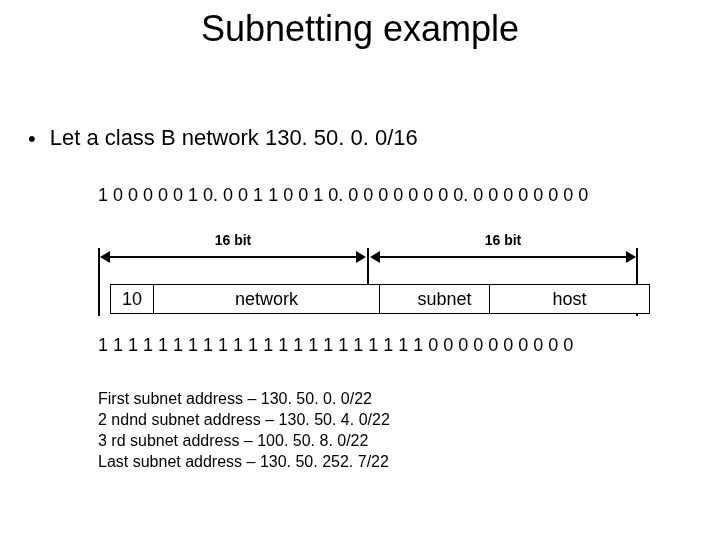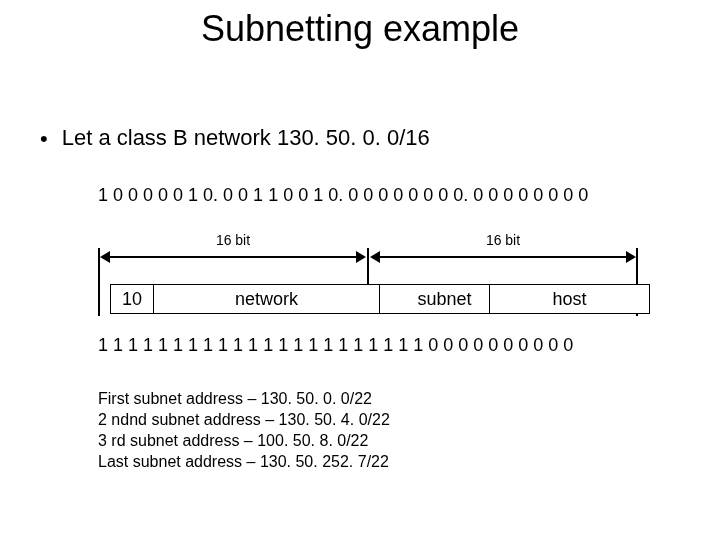--- a/index.html
+++ b/index.html
@@ -20,21 +20,21 @@
     position: absolute;
     top: 8px;
     left: 0;
     right: 0;
     text-align: center;
     font-size: 36px;
   }
   .bullet {
     position: absolute;
     top: 125px;
-    left: 40px;
+    left: 28px;
     font-size: 22px;
   }
   .bullet .dot {
     display: inline-block;
     vertical-align: middle;
     margin-right: 14px;
     font-size: 22px;
     line-height: 22px;
   }
 
@@ -61,20 +61,21 @@
     top: 0;
     height: 32px;
   }
   .dim-label {
     position: absolute;
     top: -6px;
     left: 0;
     right: 0;
     text-align: center;
     font-size: 14px;
+    font-weight: bold;
   }
   .dim-arrow {
     position: absolute;
     top: 18px;
     height: 2px;
     background: #000;
   }
   .arrow-head-left, .arrow-head-right {
     position: absolute;
     width: 0; height: 0;

